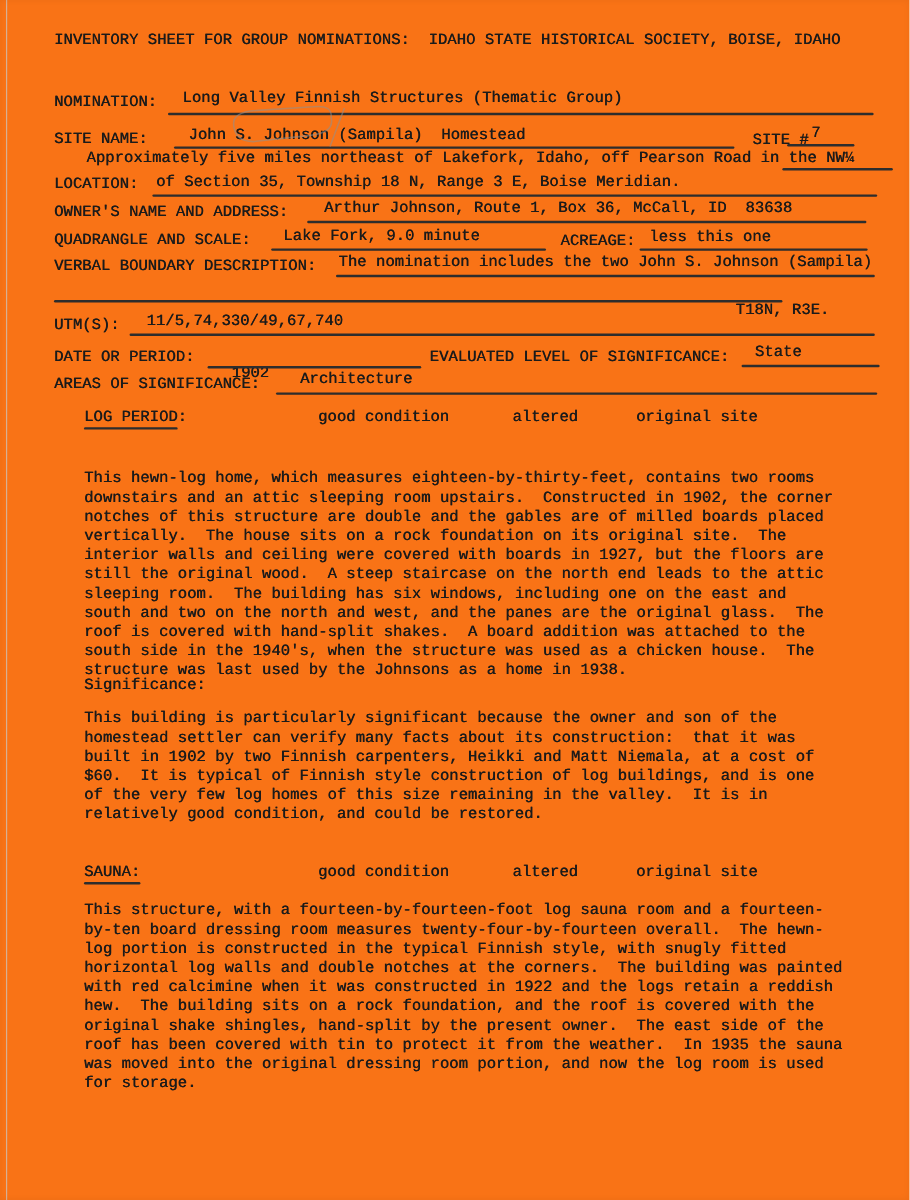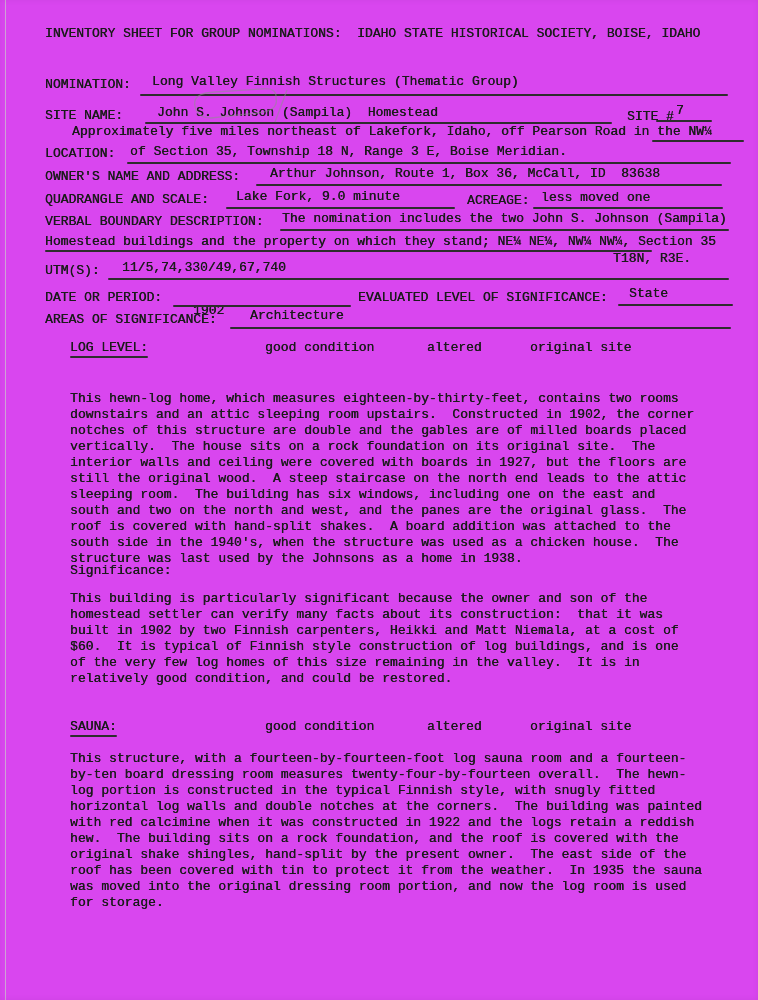--- a/index.html
+++ b/index.html
@@ -1,19 +1,19 @@
 <!DOCTYPE html>
 <html><head>
 <meta charset="utf-8">
 <style>
   html,body{margin:0;padding:0;background:#ffffff;}
   .page{
     position:relative;
     width:758px;height:1000px;
-    background:#d946ef;
+    background:#f97316;
     overflow:hidden;
     font-family:"Liberation Mono","DejaVu Sans Mono",monospace;
     font-size:13px;
     color:#1b1b1b;
     text-shadow:0.35px 0 0 currentColor;
   }
   
   .page::before{
     content:"";position:absolute;left:5px;top:0;width:1px;height:100%;
     background:#c9c9c9;opacity:.7;
@@ -60,46 +60,45 @@
   <div class="uline" style="left:127px;top:162px;width:604px;"></div>
 
   <div class="t" style="left:45px;top:169px;">OWNER'S NAME AND ADDRESS:</div>
   <div class="t" style="left:270px;top:166px;">Arthur Johnson, Route 1, Box 36, McCall, ID  83638</div>
   <div class="uline" style="left:256px;top:184px;width:466px;"></div>
 
   <div class="t" style="left:45px;top:192px;">QUADRANGLE AND SCALE:</div>
   <div class="t" style="left:236px;top:189px;">Lake Fork, 9.0 minute</div>
   <div class="uline" style="left:226px;top:207px;width:229px;"></div>
   <div class="t" style="left:467px;top:193px;">ACREAGE:</div>
-  <div class="t" style="left:541px;top:190px;">less moved one</div>
+  <div class="t" style="left:541px;top:190px;">less this one</div>
   <div class="uline" style="left:533px;top:207px;width:190px;"></div>
 
   <div class="t" style="left:45px;top:214px;">VERBAL BOUNDARY DESCRIPTION:</div>
   <div class="t" style="left:282px;top:211px;">The nomination includes the two John S. Johnson (Sampila)</div>
   <div class="uline" style="left:280px;top:229px;width:449px;"></div>
-  <div class="t" style="left:45px;top:234px;">Homestead buildings and the property on which they stand; NE¼ NE¼, NW¼ NW¼, Section 35</div>
   <div class="uline" style="left:45px;top:250px;width:607px;"></div>
   <div class="t" style="left:613px;top:251px;">T18N, R3E.</div>
 
   <div class="t" style="left:45px;top:263px;">UTM(S):</div>
   <div class="t" style="left:122px;top:260px;">11/5,74,330/49,67,740</div>
   <div class="uline" style="left:108px;top:278px;width:621px;"></div>
 
   <div class="t" style="left:45px;top:290px;">DATE OR PERIOD:</div>
   <div class="t" style="left:193px;top:287px;margin-top:16px;">1902</div>
   <div class="uline" style="left:173px;top:305px;width:178px;"></div>
   <div class="t" style="left:358px;top:290px;">EVALUATED LEVEL OF SIGNIFICANCE:</div>
   <div class="t" style="left:629px;top:286px;">State</div>
   <div class="uline" style="left:618px;top:304px;width:115px;"></div>
 
   <div class="t" style="left:45px;top:312px;">AREAS OF SIGNIFICANCE:</div>
   <div class="t" style="left:250px;top:308px;">Architecture</div>
   <div class="uline" style="left:230px;top:327px;width:501px;"></div>
 
-  <div class="t" style="left:70px;top:340px;">LOG LEVEL:</div>
+  <div class="t" style="left:70px;top:340px;">LOG PERIOD:</div>
   <div class="uline" style="left:70px;top:356px;width:78px;"></div>
   <div class="t" style="left:265px;top:340px;">good condition</div>
   <div class="t" style="left:427px;top:340px;">altered</div>
   <div class="t" style="left:530px;top:340px;">original site</div>
 
   <div class="para" style="left:70px;top:391px;">This hewn-log home, which measures eighteen-by-thirty-feet, contains two rooms
 downstairs and an attic sleeping room upstairs.  Constructed in 1902, the corner
 notches of this structure are double and the gables are of milled boards placed
 vertically.  The house sits on a rock foundation on its original site.  The
 interior walls and ceiling were covered with boards in 1927, but the floors are

